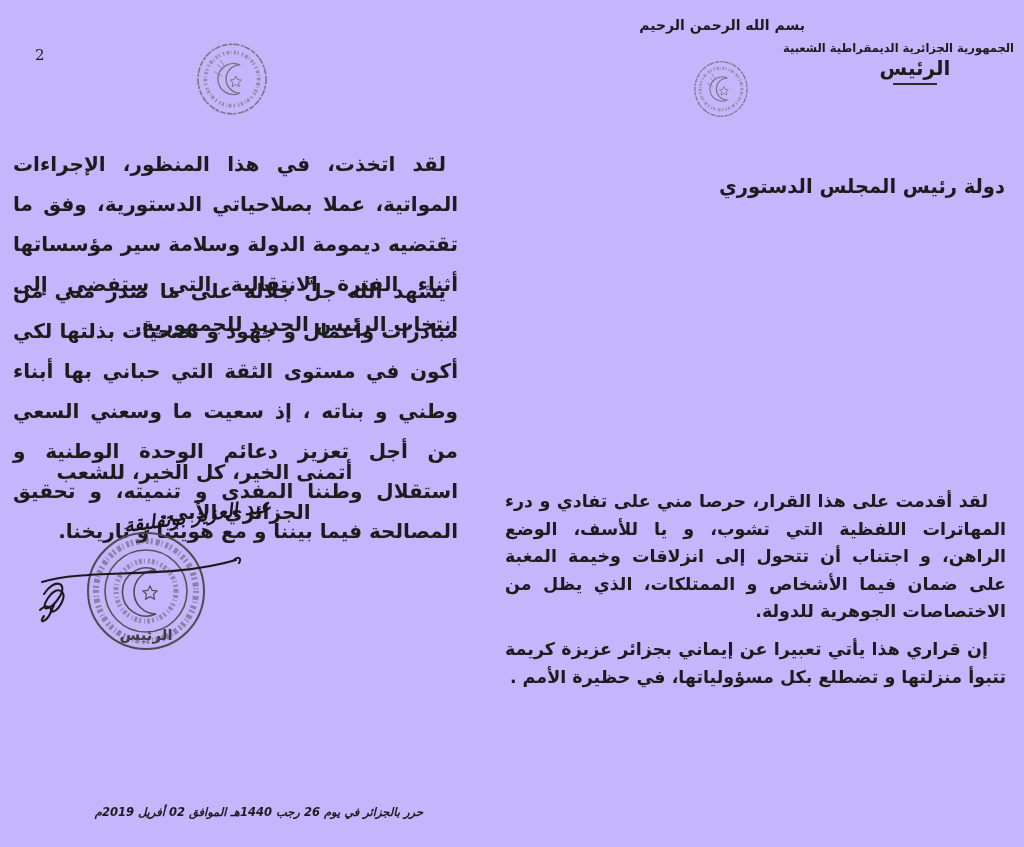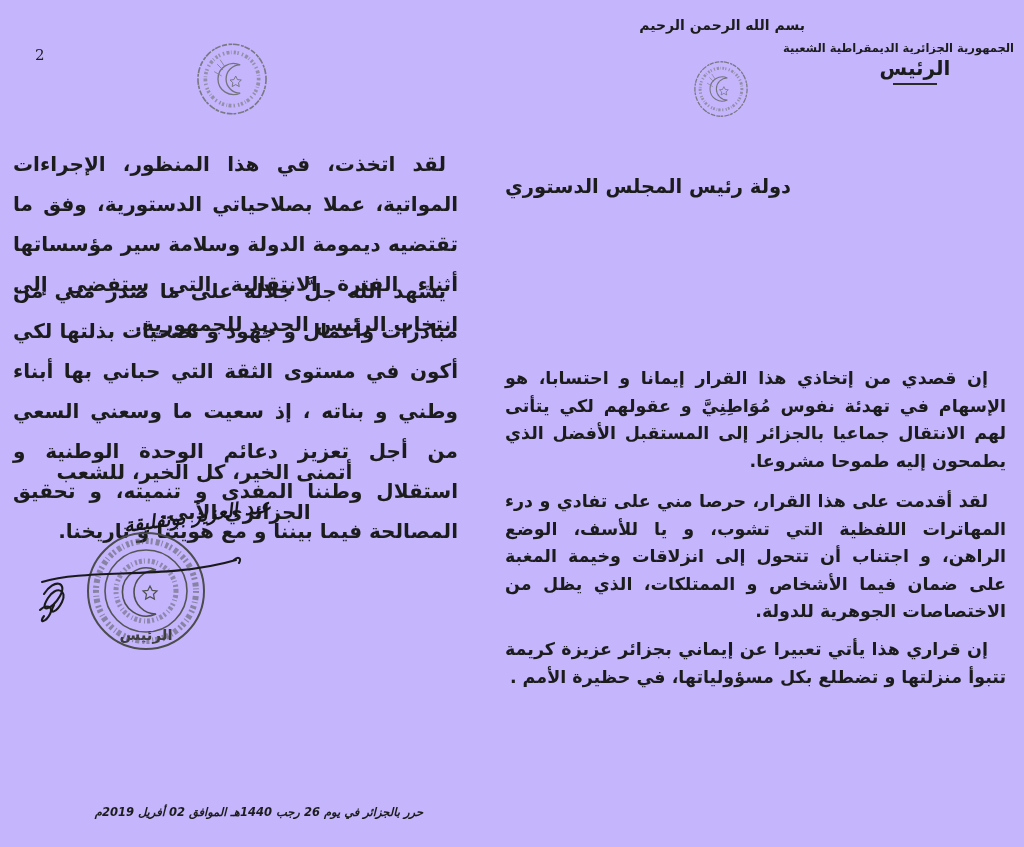--- a/index.html
+++ b/index.html
@@ -25,21 +25,21 @@
   .letterhead .lh-republic { font-size: 11.5px; font-weight: bold; white-space: nowrap; }
   .letterhead .lh-president { font-size: 20px; font-weight: bold; letter-spacing: 2px; margin-top: 1px; }
   .letterhead .lh-rule { width: 44px; border-top: 2px solid #2a2a2a; margin: 3px auto 0 auto; height: 0; }
 
   .seal { opacity: 0.85; }
   .seal-right { left: 692px; top: 55px; width: 58px; height: 68px; }
   .seal-left  { left: 195px; top: 41px; width: 74px; height: 76px; }
 
   .doc-heading {
     left: 505px; top: 175px; width: 500px;
-    text-align: left; font-weight: bold; font-size: 19.5px;
+    text-align: right; font-weight: bold; font-size: 19.5px;
   }
 
   .para {
     font-weight: bold;
     text-align: justify;
     direction: rtl;
   }
   .para-right { left: 505px; width: 501px; font-size: 17.5px; line-height: 27.5px; text-indent: 18px; }
   .p-r1 { top: 265px; }
   .p-r2 { top: 365px; }
@@ -87,21 +87,20 @@
   <svg class="abs seal seal-right" viewBox="0 0 100 100">
     <ellipse cx="50" cy="50" rx="45" ry="47" fill="none" stroke="#6e6e6e" stroke-width="2.2" stroke-dasharray="8 2 5 1 9 2 4 1 7 2"></ellipse>
     <circle cx="50" cy="50" r="36" fill="none" stroke="#7a7a7a" stroke-width="5" stroke-dasharray="2 3 4 2 1 3 3 2 2 4" opacity="0.75"></circle>
     <path d="M61 31 A 21 21 0 1 0 61 69 A 16 16 0 1 1 61 31 Z" fill="none" stroke="#686868" stroke-width="1.8"></path>
     <path d="M55 46 l2.4 4.8 5.2 .6 -3.8 3.6 1 5.2 -4.8 -2.6 -4.8 2.6 1 -5.2 -3.8 -3.6 5.2 -.6 Z" fill="none" stroke="#686868" stroke-width="1.3"></path>
     <path d="M30 30 l8 8 M26 40 l10 6 M34 24 l6 9" stroke="#7a7a7a" stroke-width="1.2" fill="none"></path>
   </svg>
 
   <div class="abs doc-heading">دولة رئيس المجلس الدستوري</div>
 
-  <div class="abs para para-right p-r2">إن قصدي من إتخاذي هذا القرار إيمانا و احتسابا، هو الإسهام في تهدئة نفوس مُوَاطِنِيَّ و عقولهم لكي يتأتى لهم الانتقال جماعيا بالجزائر إلى المستقبل الأفضل الذي يطمحون إليه طموحا مشروعا.</div>
   <div class="abs para para-right p-r3">لقد أقدمت على هذا القرار، حرصا مني على تفادي و درء المهاترات اللفظية التي تشوب، و يا للأسف، الوضع الراهن، و اجتناب أن تتحول إلى انزلاقات وخيمة المغبة على ضمان فيما الأشخاص و الممتلكات، الذي يظل من الاختصاصات الجوهرية للدولة.</div>
   <div class="abs para para-right p-r4">إن قراري هذا يأتي تعبيرا عن إيماني بجزائر عزيزة كريمة تتبوأ منزلتها و تضطلع بكل مسؤولياتها، في حظيرة الأمم .</div>
 
   <div class="abs page-number">2</div>
 
   <svg class="abs seal seal-left" viewBox="0 0 100 100">
     <ellipse cx="50" cy="50" rx="46" ry="47" fill="none" stroke="#6e6e6e" stroke-width="2.2" stroke-dasharray="7 2 5 1 9 2 4 1 8 2"></ellipse>
     <circle cx="50" cy="50" r="36" fill="none" stroke="#7a7a7a" stroke-width="5" stroke-dasharray="2 3 4 2 1 3 3 2 2 4" opacity="0.75"></circle>
     <path d="M61 31 A 21 21 0 1 0 61 69 A 16 16 0 1 1 61 31 Z" fill="none" stroke="#686868" stroke-width="1.8"></path>
     <path d="M55 46 l2.4 4.8 5.2 .6 -3.8 3.6 1 5.2 -4.8 -2.6 -4.8 2.6 1 -5.2 -3.8 -3.6 5.2 -.6 Z" fill="none" stroke="#686868" stroke-width="1.3"></path>

